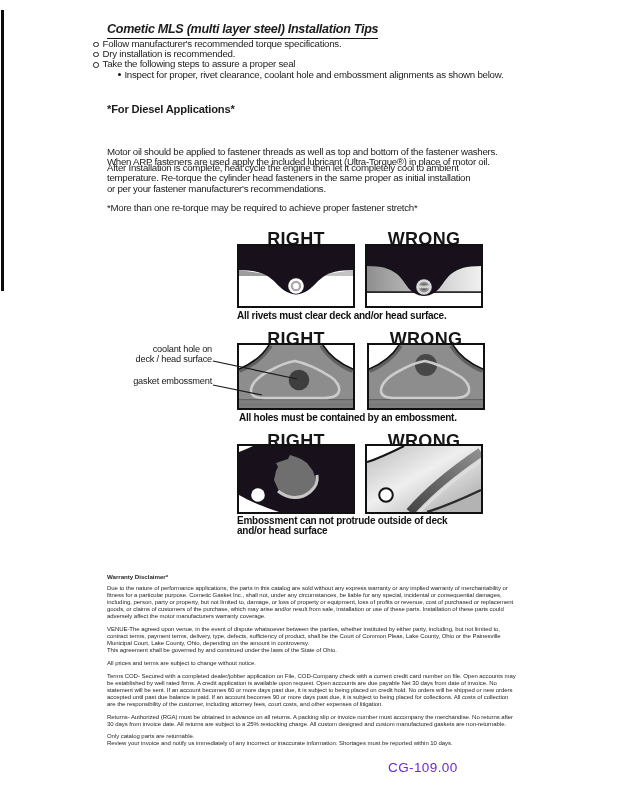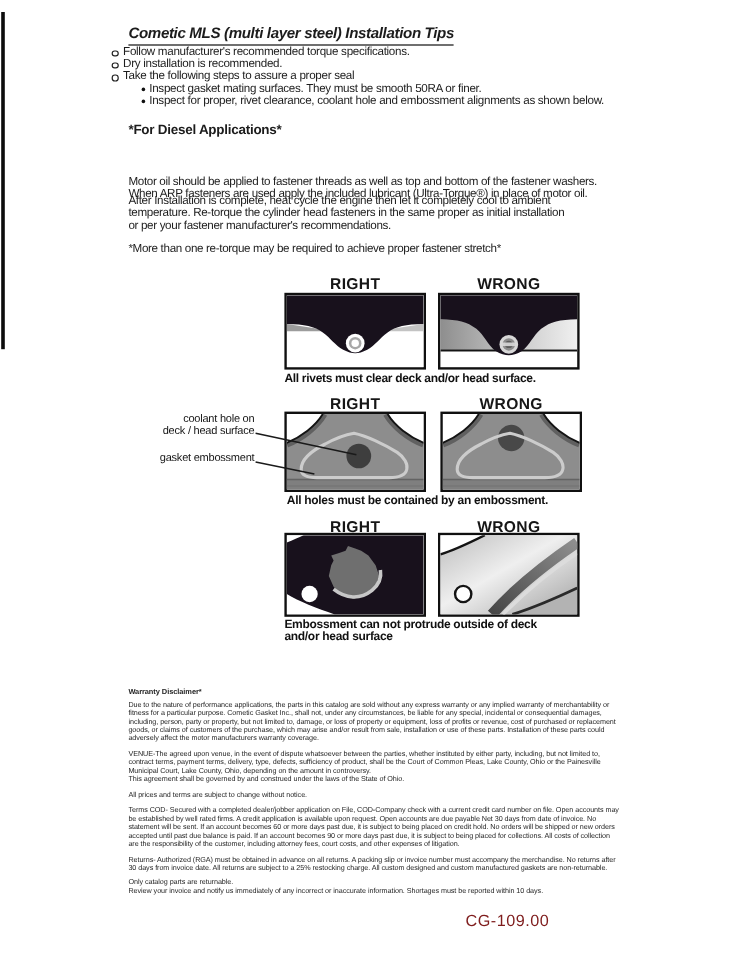--- a/index.html
+++ b/index.html
@@ -27,42 +27,42 @@
           display:inline-block;margin:3px 3px 0 0;flex:0 0 auto;}
 
   
   .h-diesel{left:107px;top:103px;margin:0;font-size:11.2px;font-weight:bold;letter-spacing:-0.2px;}
   .body-p{margin:0;font-size:9.7px;line-height:10.3px;letter-spacing:-0.28px;width:450px;}
   .p-motor{left:107px;top:147px;}
   .p-heat{left:107px;top:163px;}
   .p-note{left:107px;top:203px;}
 
   
-  .dg-label{width:118px;text-align:center;font-size:13px;font-weight:bold;
+  .dg-label{width:118px;text-align:center;font-size:18px;font-weight:bold;
             letter-spacing:0.3px;color:#161616;}
   .dg-caption{font-size:10px;font-weight:bold;letter-spacing:-0.25px;line-height:9.8px;color:#111;}
 
   
   .panel{box-sizing:border-box;width:118px;border:2px solid #101010;background:#fff;z-index:1;}
   .panel svg{display:block;width:100%;height:100%;}
   .h64{height:64px;} .h67{height:67px;} .h70{height:70px;}
 
   
   .side-label{width:120px;text-align:right;font-size:9.2px;letter-spacing:-0.2px;
               line-height:9.8px;color:#161616;}
 
   #callout-lines{left:0;top:0;width:618px;height:800px;z-index:5;pointer-events:none;}
 
   
   .legal{left:107px;top:573px;width:450px;font-size:6px;line-height:7.1px;
          letter-spacing:-0.05px;color:#262626;}
   .legal h3{margin:0 0 5px 0;font-size:6.2px;font-weight:bold;}
   .legal p{margin:0 0 5.5px 0;}
 
-  .footer-num{left:388px;top:760px;font-size:13.5px;letter-spacing:0.4px;color:#7f1d1d;}
+  .footer-num{left:388px;top:760px;font-size:13.5px;letter-spacing:0.4px;color:#6d28d9;}
 </style>
 </head>
 <body>
 
 <div class="abs scan-line"></div>
 
 <div class="abs" style="left:107px;top:19px;">
   <h1 class="title" style="position:static;font-style:italic;">Cometic MLS (multi layer steel) Installation Tips</h1>
 </div>
 
@@ -71,24 +71,20 @@
     <span class="o-mark"></span>
     <span>Follow manufacturer's recommended torque specifications.</span>
   </div>
   <div class="b-row">
     <span class="o-mark"></span>
     <span>Dry installation is recommended.</span>
   </div>
   <div class="b-row">
     <span class="o-mark"></span>
     <span>Take the following steps to assure a proper seal</span>
-  </div>
-  <div class="b-row sub">
-    <span class="dot-mark"></span>
-    <span>Inspect gasket mating surfaces.  They must be smooth 50RA or finer.</span>
   </div>
   <div class="b-row sub">
     <span class="dot-mark"></span>
     <span>Inspect for proper, rivet clearance, coolant hole and embossment alignments as shown below.</span>
   </div>
 </div>
 
 <h2 class="abs h-diesel">*For Diesel Applications*</h2>
 <p class="abs body-p p-motor preline">Motor oil should be applied to fastener threads as well as top and bottom of the fastener washers.
 When ARP fasteners are used apply the included lubricant (Ultra-Torque®) in place of motor oil.</p>

